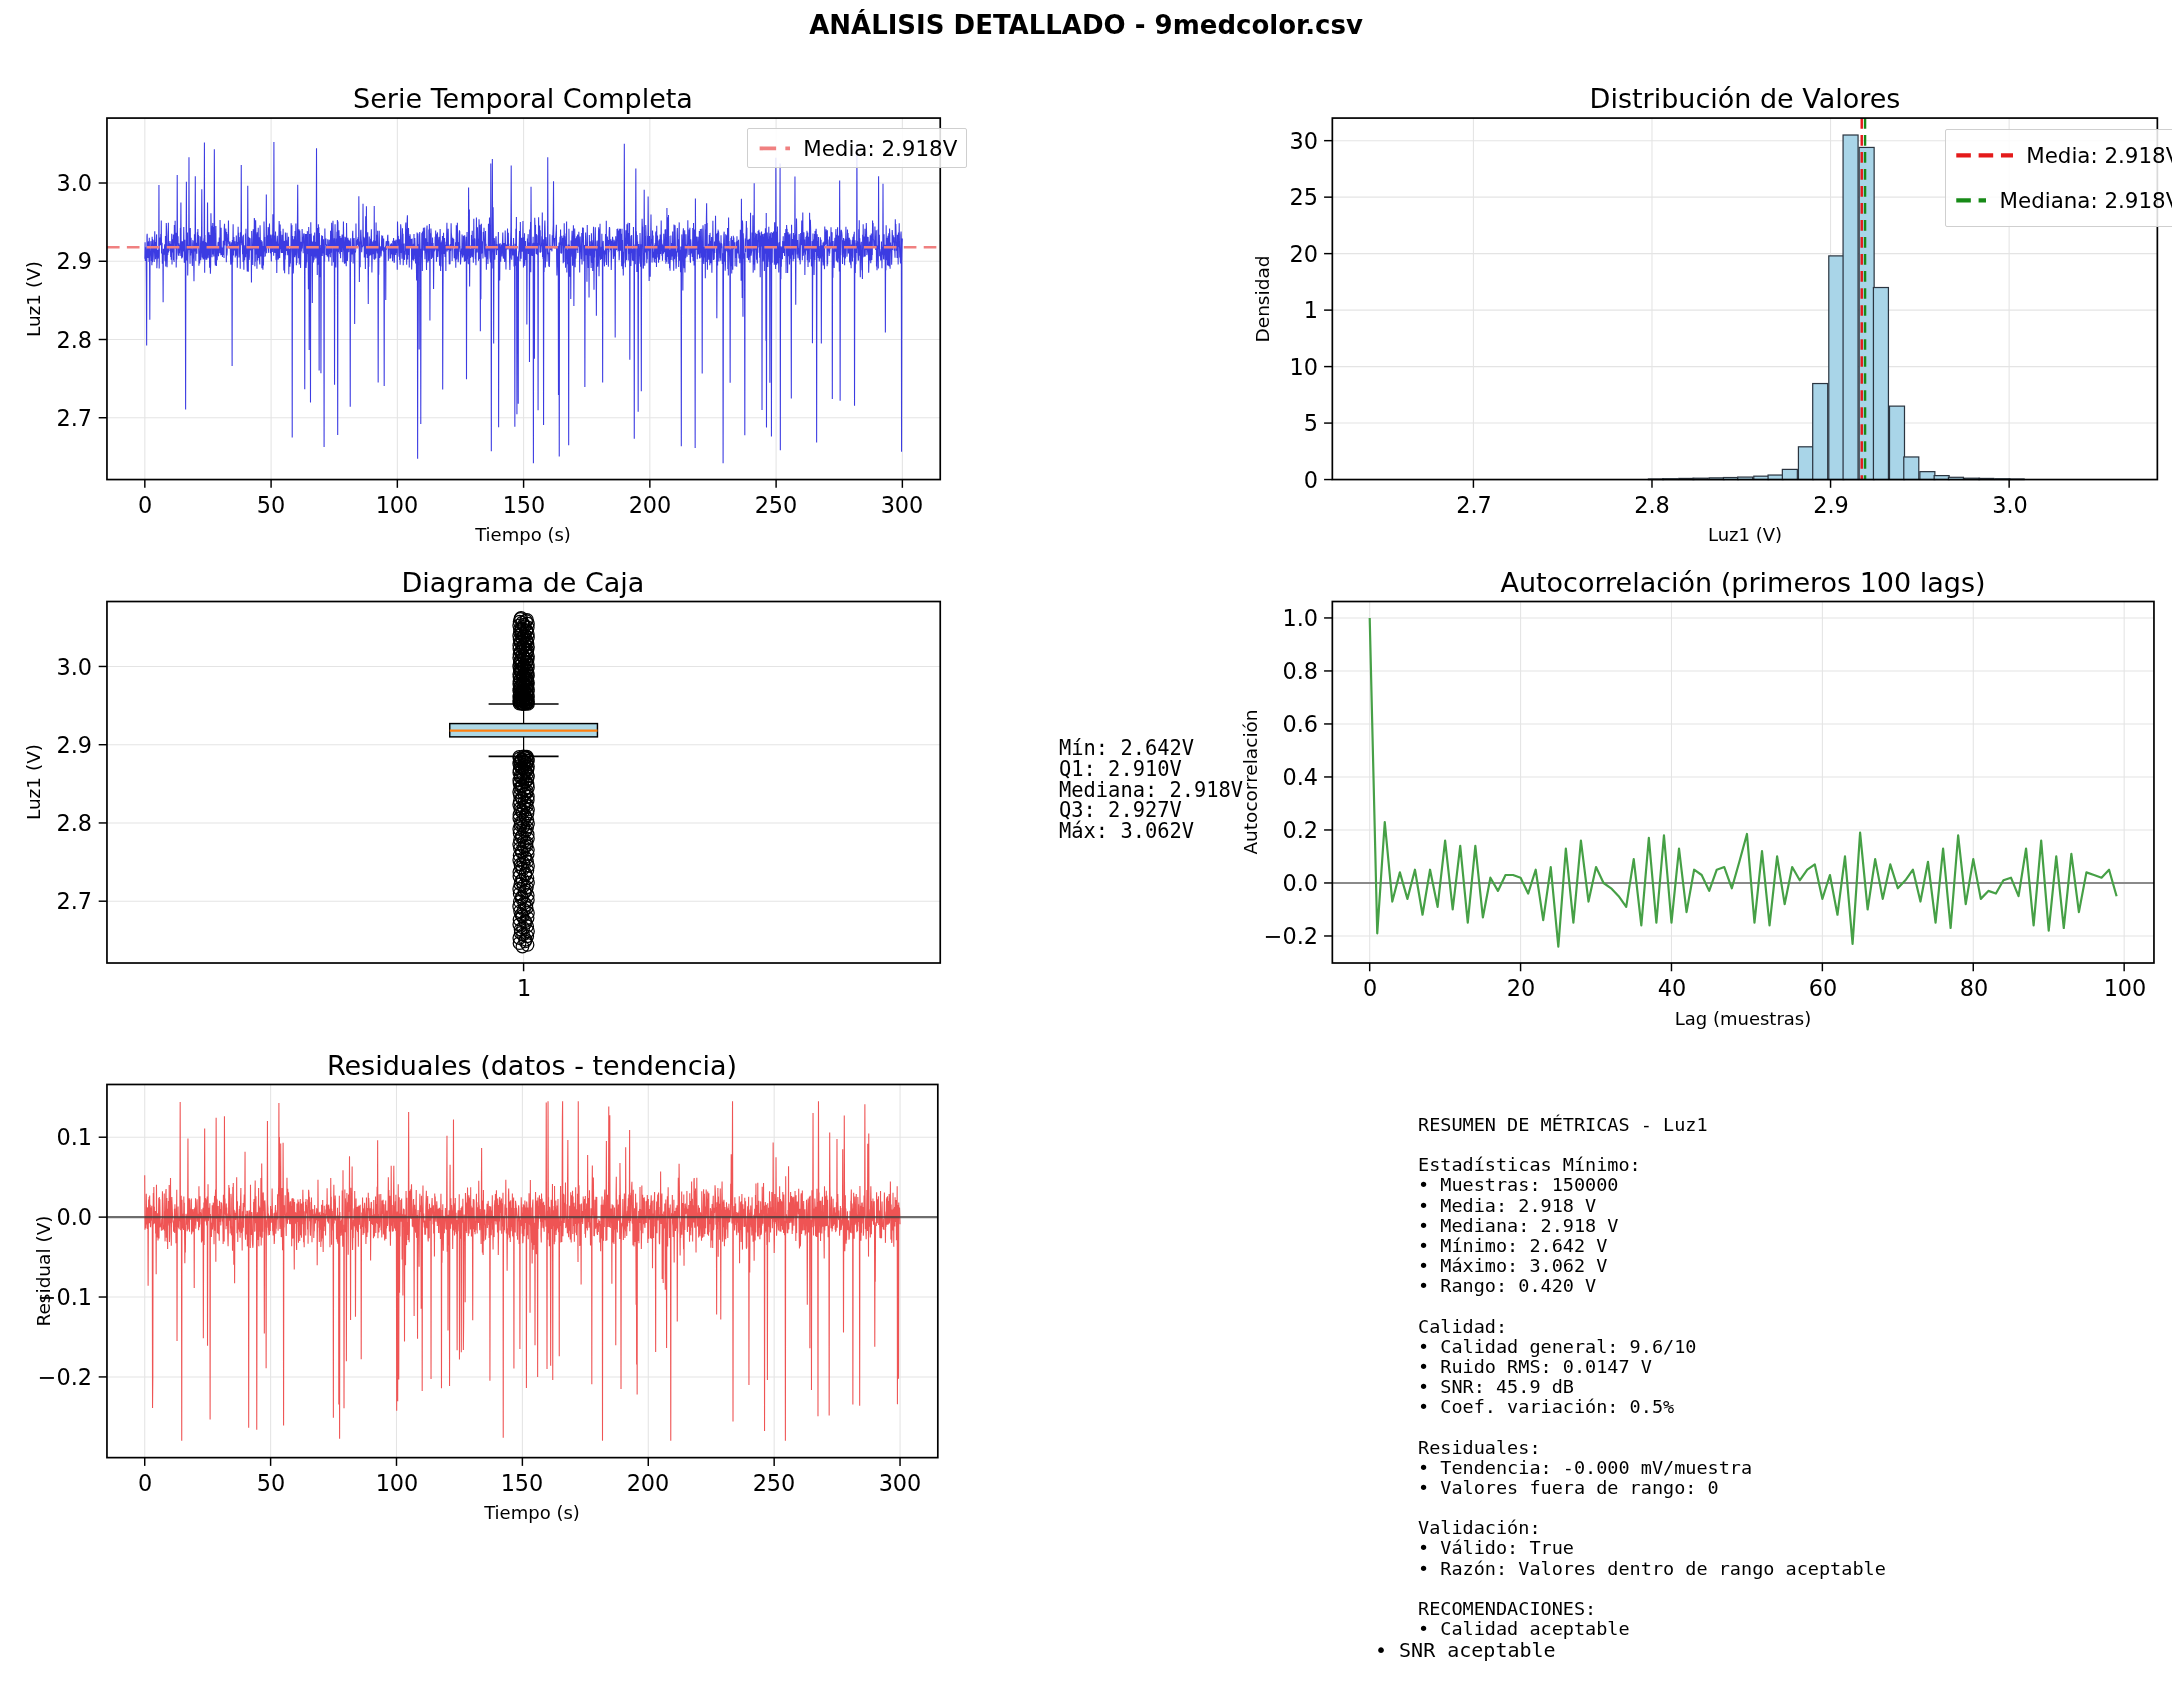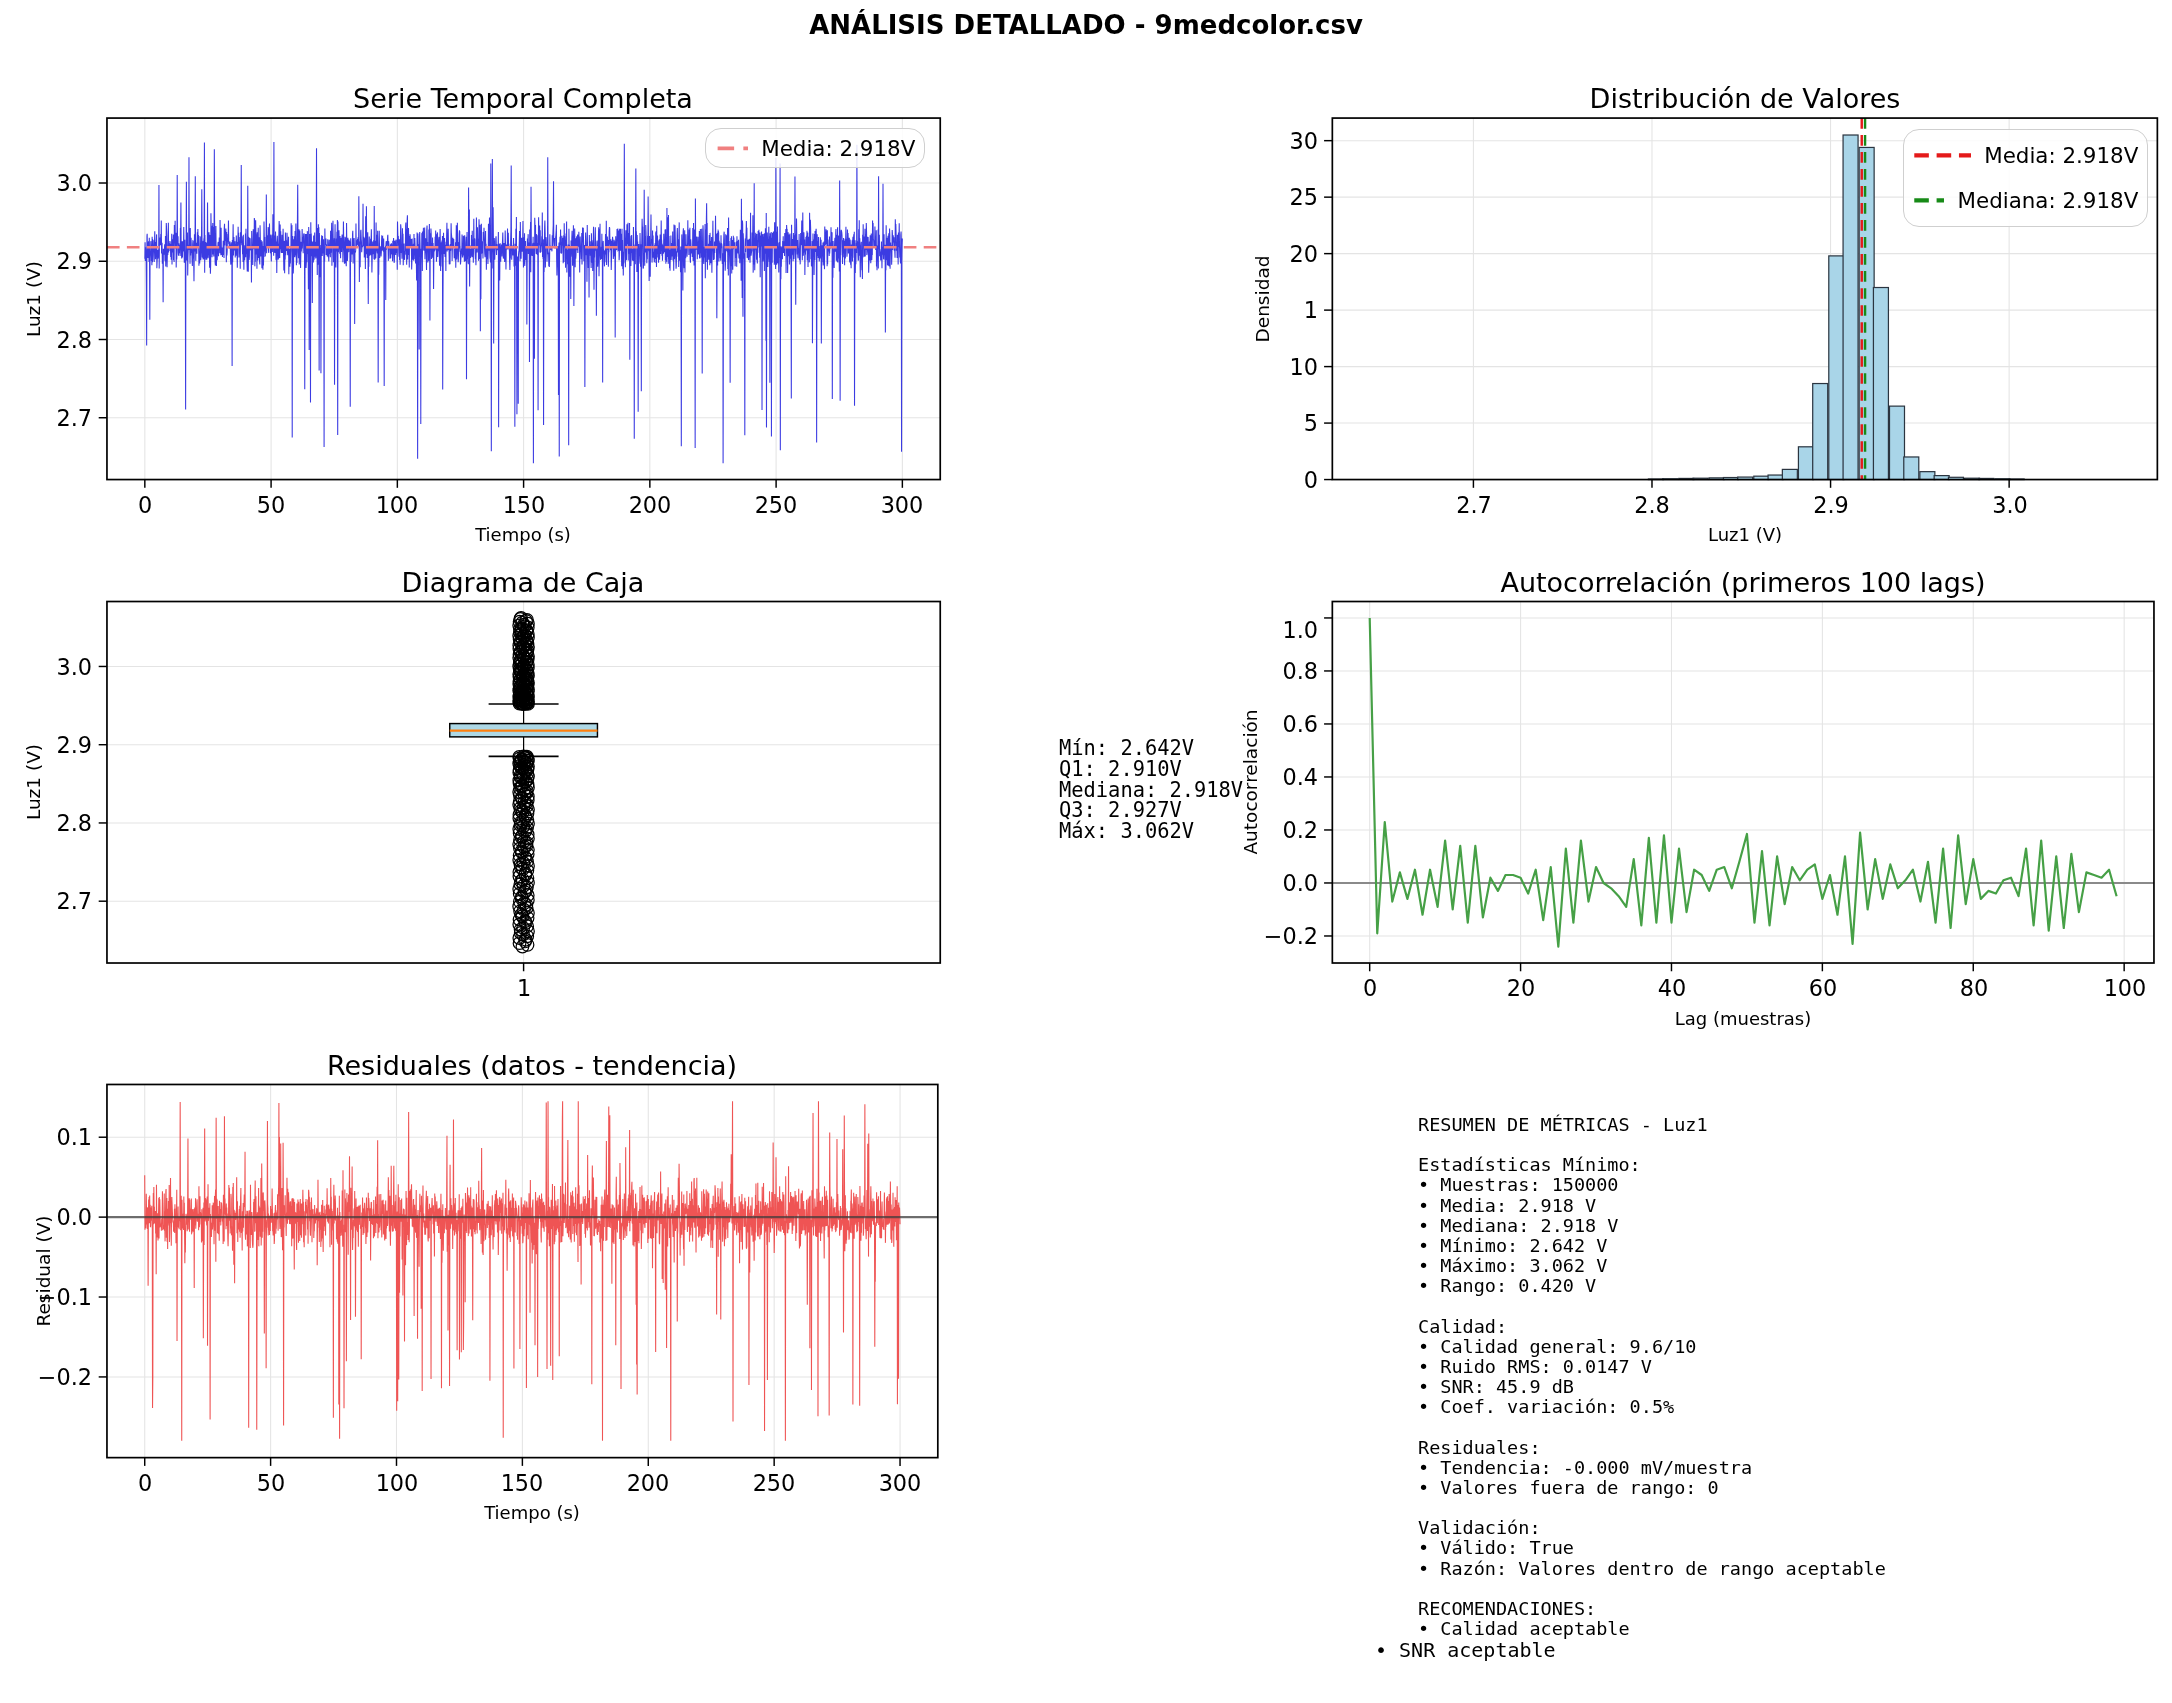--- a/index.html
+++ b/index.html
@@ -9,22 +9,22 @@
   #labels{position:absolute;left:0;top:0;width:1753px;height:1703px;z-index:2;pointer-events:none;}
   .suptitle{position:absolute;left:600px;width:972px;text-align:center;
             font-size:26px;font-weight:bold;white-space:nowrap;}
   .ptitle{position:absolute;transform:translateX(-50%);font-size:27px;white-space:nowrap;}
   .axlabel{position:absolute;transform:translateX(-50%);font-size:18px;white-space:nowrap;}
   .aylabel{position:absolute;transform:translate(-50%,-50%) rotate(-90deg);
            font-size:18.5px;white-space:nowrap;}
   .tickx{position:absolute;transform:translateX(-50%);font-size:22.4px;white-space:nowrap;}
   .ticky{position:absolute;transform:translate(-100%,-50%);font-size:22.4px;white-space:nowrap;}
   .legend{position:absolute;z-index:3;background:rgba(255,255,255,0.85);
-          border:1.5px solid #cfcfcf;border-radius:16px;display:flex;
-          flex-direction:column;justify-content:center;padding:0 8.7px;box-sizing:border-box;}
+          border:1.5px solid #cfcfcf;border-radius:2px;display:flex;
+          flex-direction:column;justify-content:center;padding:0 8.7px;box-sizing:border-box;margin-left:42px;}
   .legend-row{display:flex;align-items:center;gap:13.6px;height:45px;}
   .legend-label{font-size:21.4px;white-space:nowrap;}
   .mono-line{position:absolute;font-family:"DejaVu Sans Mono",monospace;white-space:pre;}
 </style>
 </head>
 <body>
 
 <svg id="plot-canvas" width="2172" height="1703" viewBox="0 0 4470 3505">
     <rect x="220" y="243" width="1715" height="744" fill="#ffffff"></rect>
     <line x1="220" y1="859.7792207792205" x2="1935" y2="859.7792207792205" stroke="#e4e4e4" stroke-width="2.2"></line>
@@ -565,21 +565,21 @@
     <span class="ticky" style="left: 92px; top: 901px;">2.7</span>
     <span class="ticky" style="left: 92px; top: 823px;">2.8</span>
     <span class="ticky" style="left: 92px; top: 745px;">2.9</span>
     <span class="ticky" style="left: 92px; top: 667px;">3.0</span>
     <span class="tickx" style="left: 1370px; top: 975px;">0</span>
     <span class="tickx" style="left: 1521px; top: 975px;">20</span>
     <span class="tickx" style="left: 1672px; top: 975px;">40</span>
     <span class="tickx" style="left: 1823px; top: 975px;">60</span>
     <span class="tickx" style="left: 1974px; top: 975px;">80</span>
     <span class="tickx" style="left: 2125px; top: 975px;">100</span>
-    <span class="ticky" style="left: 1318px; top: 618px; margin-top: 12px;">1.0</span>
+    <span class="ticky" style="left: 1318px; top: 618px;">1.0</span>
     <span class="ticky" style="left: 1318px; top: 671px;">0.8</span>
     <span class="ticky" style="left: 1318px; top: 724px;">0.6</span>
     <span class="ticky" style="left: 1318px; top: 777px;">0.4</span>
     <span class="ticky" style="left: 1318px; top: 830px;">0.2</span>
     <span class="ticky" style="left: 1318px; top: 883px;">0.0</span>
     <span class="ticky" style="left: 1318px; top: 936px;">−0.2</span>
     <span class="tickx" style="left: 145px; top: 1470px;">0</span>
     <span class="tickx" style="left: 271px; top: 1470px;">50</span>
     <span class="tickx" style="left: 397px; top: 1470px;">100</span>
     <span class="tickx" style="left: 522px; top: 1470px;">150</span>

